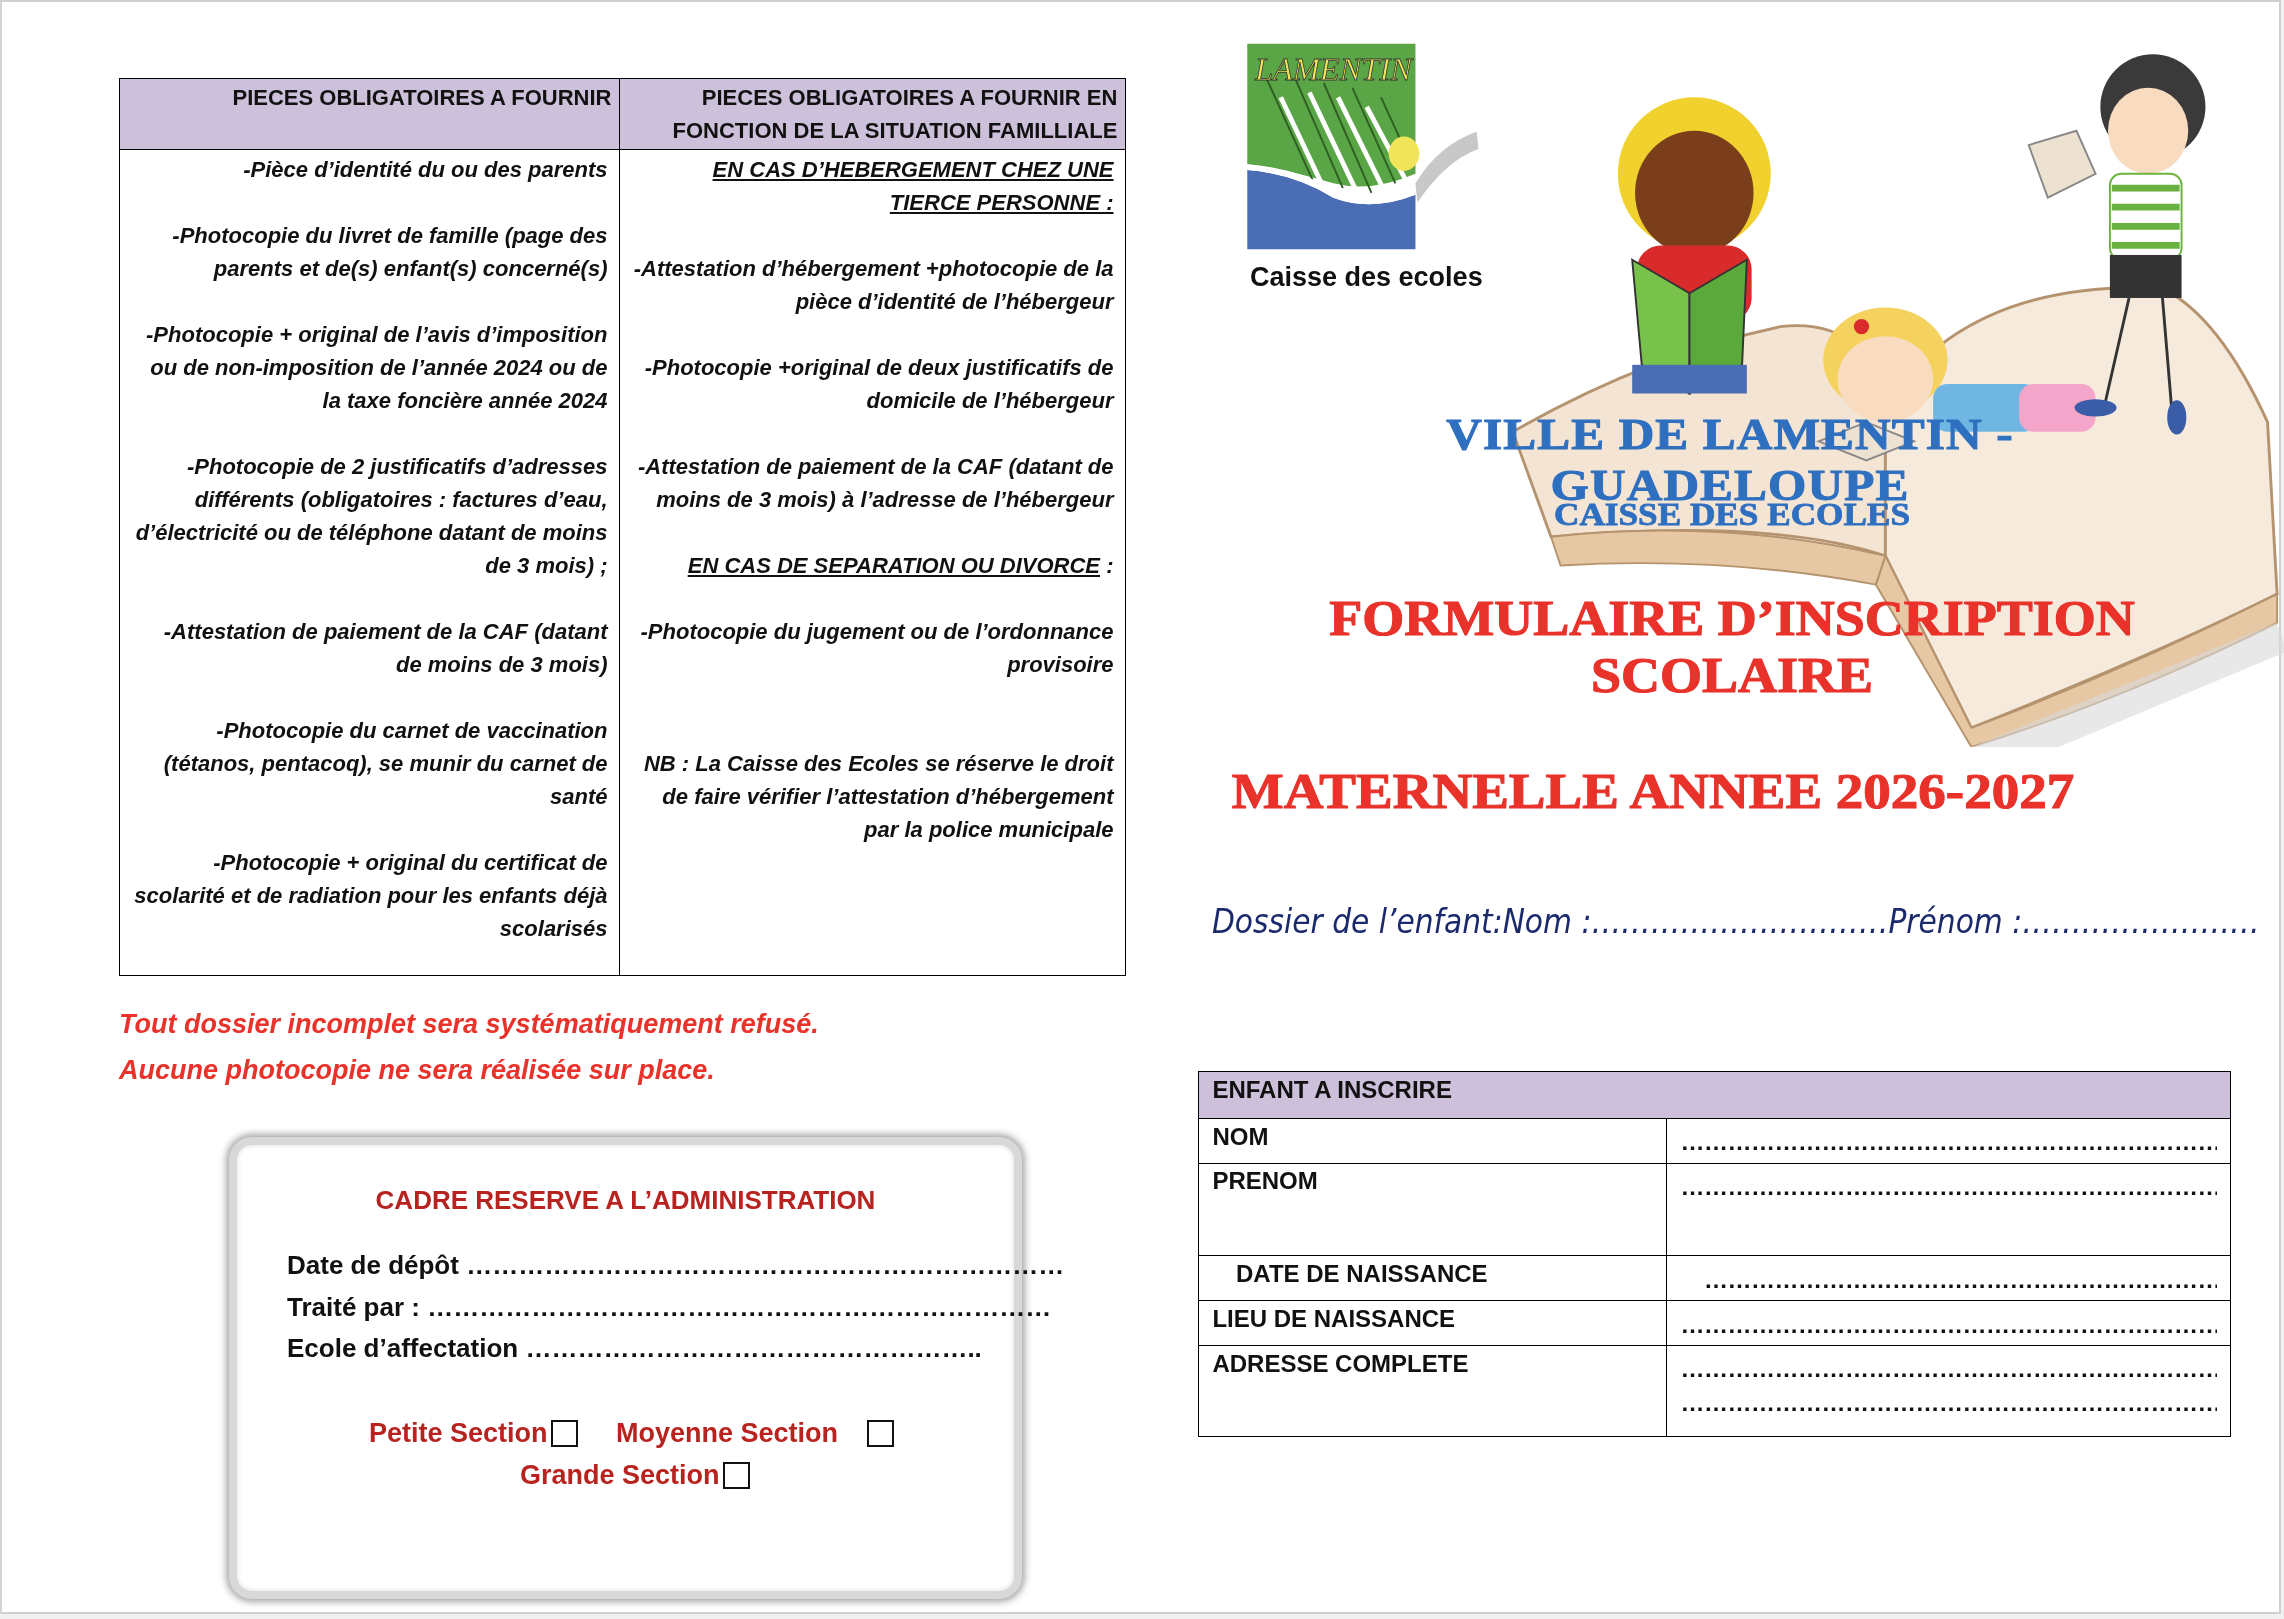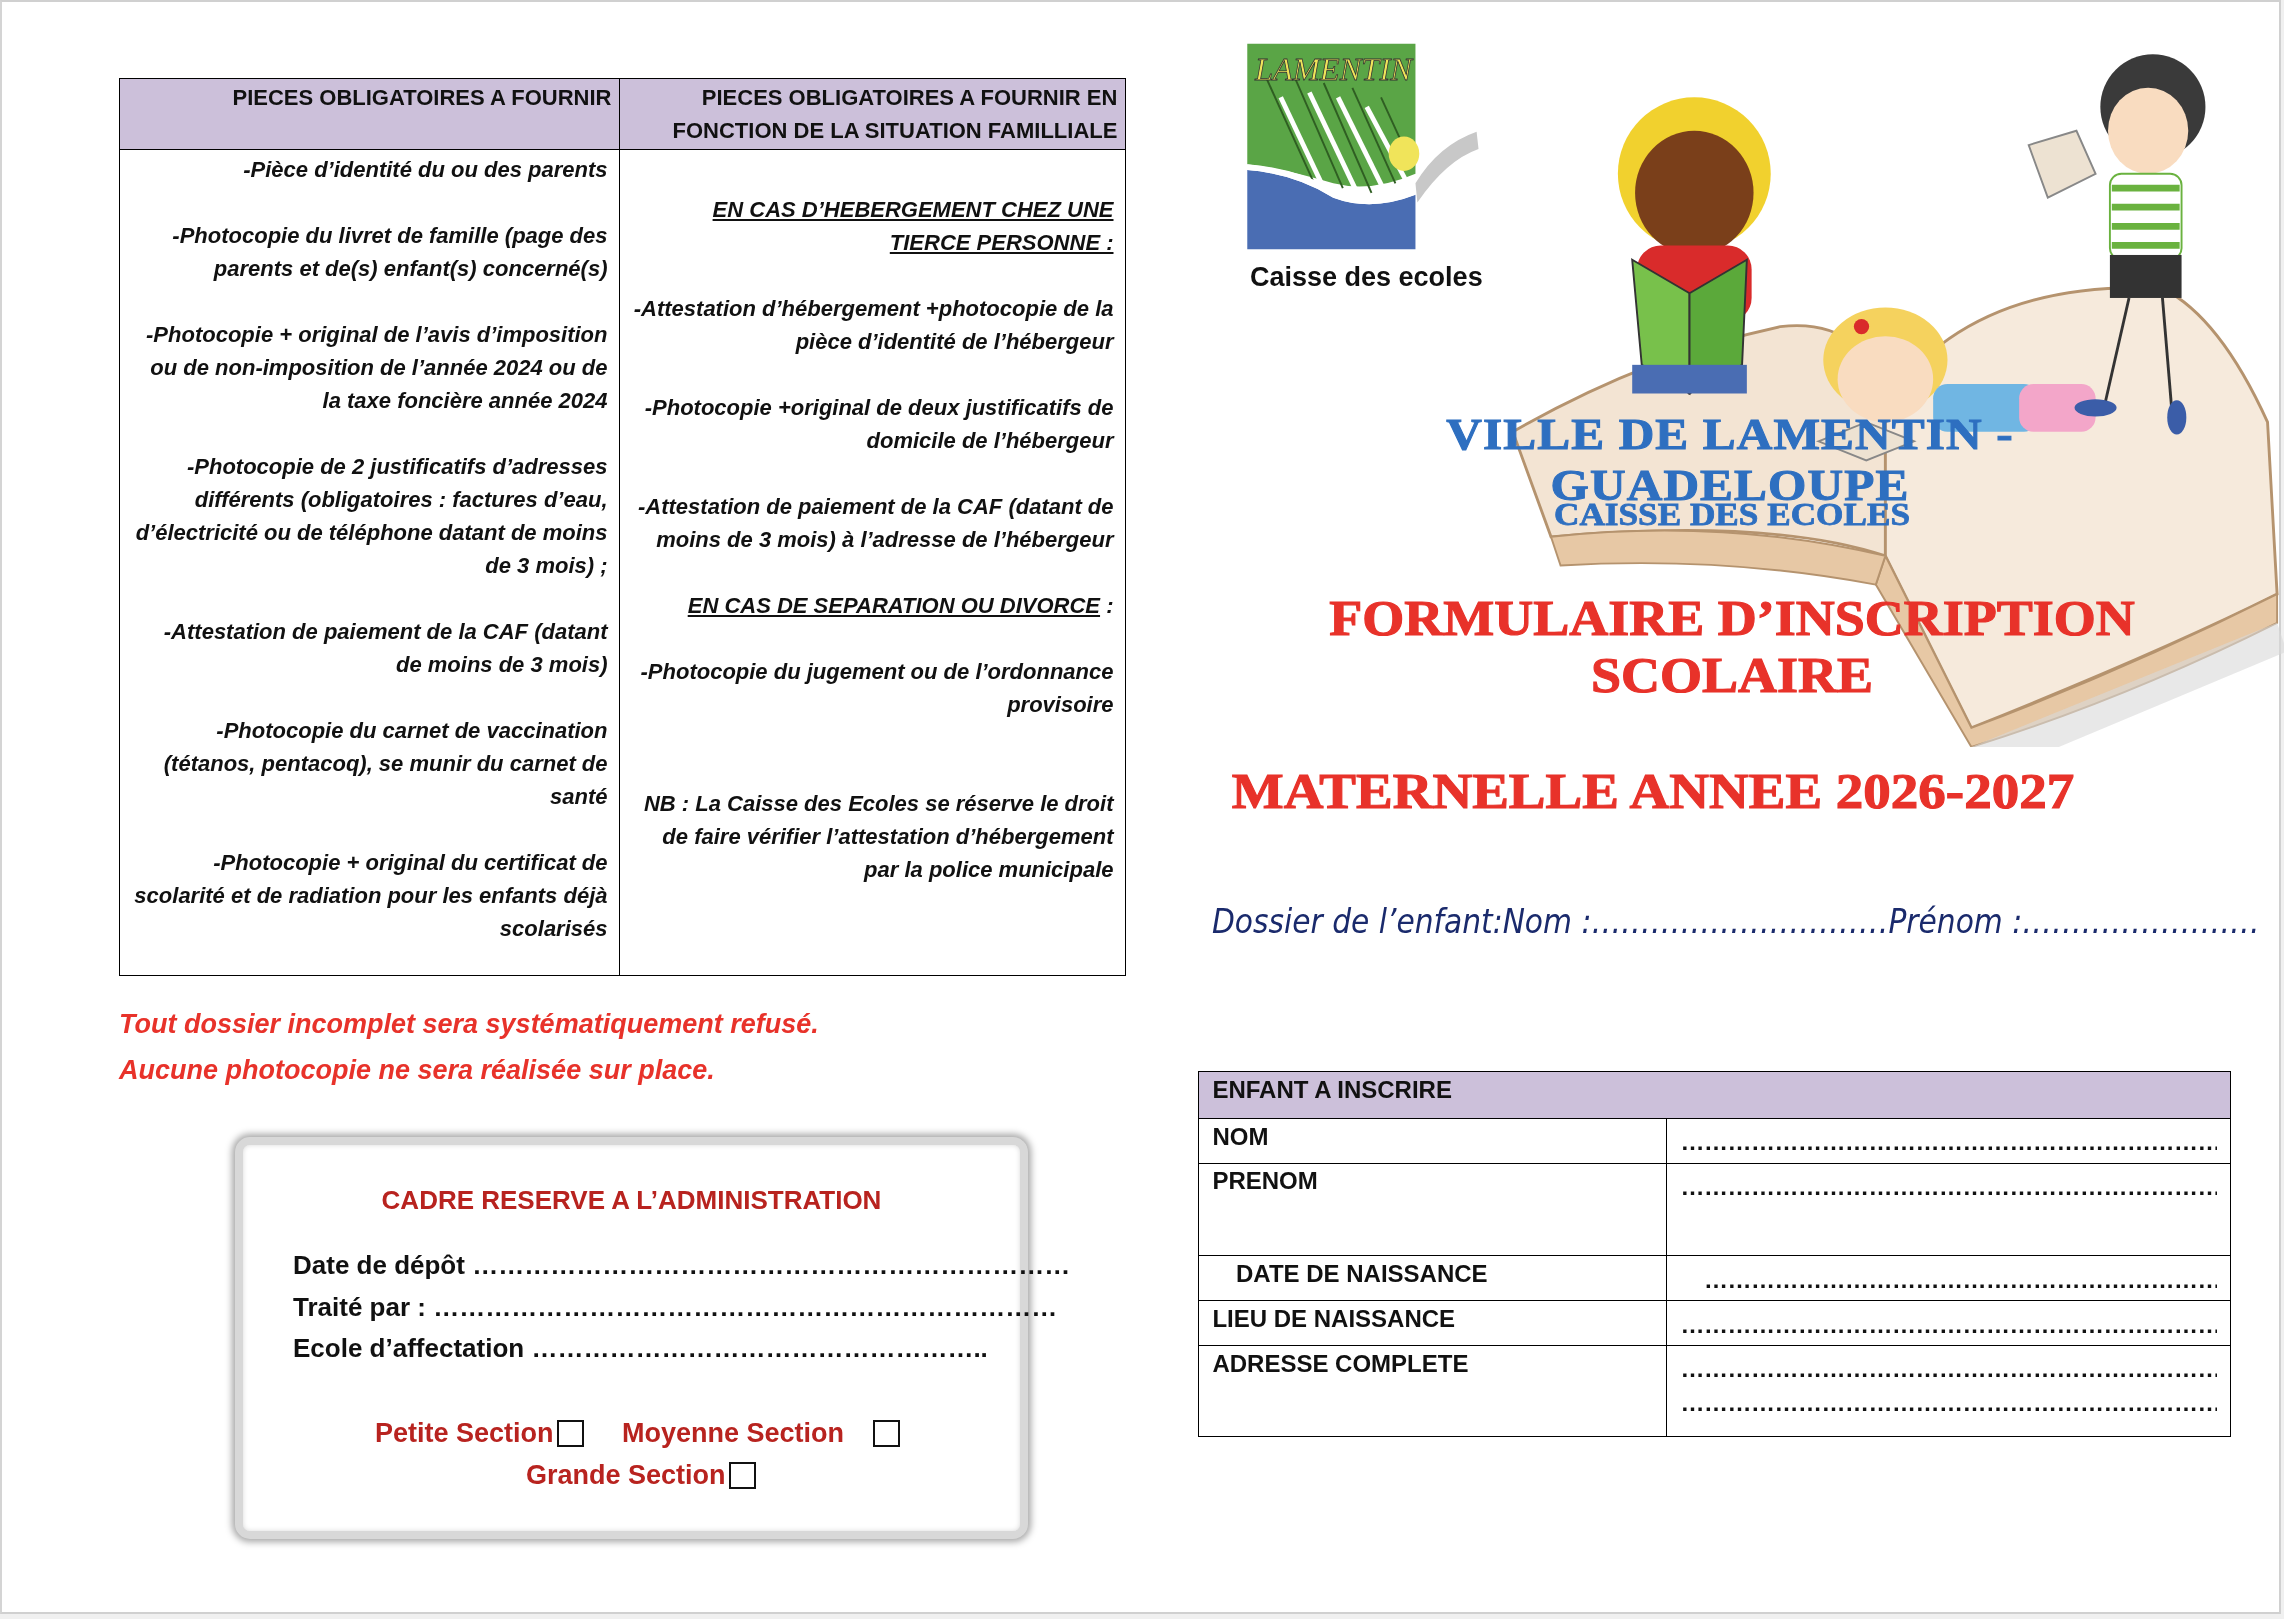--- a/index.html
+++ b/index.html
@@ -9,28 +9,28 @@
           border-top:2.9px solid #d0d0d0; border-left:2.9px solid #d4d4d4; border-right:2.9px solid #d0d0d0; border-bottom:2.9px solid #d0d0d0; box-sizing:border-box; }
 
   
   .pieces { position:absolute; left:117px; top:76px; width:1006px; border-collapse:collapse; table-layout:fixed; }
   .pieces th, .pieces td { border:1.9px solid #000; vertical-align:top; }
   .pieces th { background:#CCC0DA; font-weight:bold; font-size:22px; line-height:33px; height:68px; padding:1.9px 7.6px 0 7.6px; text-align:right; color:#111; }
   .pieces td { font-style:italic; font-weight:bold; font-size:22px; line-height:33px; padding:2.9px 11.5px 0 13.4px; color:#111; height:822px;text-align:right; }
   .pieces col.c1 { width:500px; }
   .pieces col.c2 { width:506px; }
   .item { margin:0 0 33px 0; }
-  .u { text-decoration:underline;margin-top:40px; }
+  .u { text-decoration:underline; }
   .gap { height:33px; }
 
   .warn { position:absolute; left:117px; width:1006px; text-align:left; color:#E8322A; font-style:italic; font-weight:bold; font-size:27px; }
 
   
-  .admin { position:absolute; left:233px; top:1135px; width:793px; height:402px; box-sizing:border-box;
-           border:8.6px solid #d8d8d8; border-radius:15px; background:#fff;
+  .admin { position:absolute; left:227px; top:1135px; width:793px; height:462px; box-sizing:border-box;
+           border:8.6px solid #d8d8d8; border-radius:23px; background:#fff;
            box-shadow: 0 0 7.6px 2.9px rgba(0,0,0,0.35), inset 0 0 5.7px rgba(0,0,0,0.15); }
   .admin-title { position:absolute; left:0; right:0; top:40px; text-align:center; color:#B8231F; font-weight:bold; font-size:26px; }
   .admin-line { position:absolute; left:50px; font-weight:bold; font-size:26px; color:#111; white-space:nowrap; }
   .sec { position:absolute; color:#B8231F; font-weight:bold; font-size:27px; white-space:nowrap; }
   .box { display:inline-block; width:27px; height:27px; border:2.9px solid #111; box-sizing:border-box; vertical-align:-4.8px; margin-left:3.8px; }
 
   
   .logo { position:absolute; left:1226px; top:38px; width:287px; height:215px; }
   .caisse-small { position:absolute; left:1248px; top:260px; font-weight:bold; font-size:27px; color:#111; }
 

